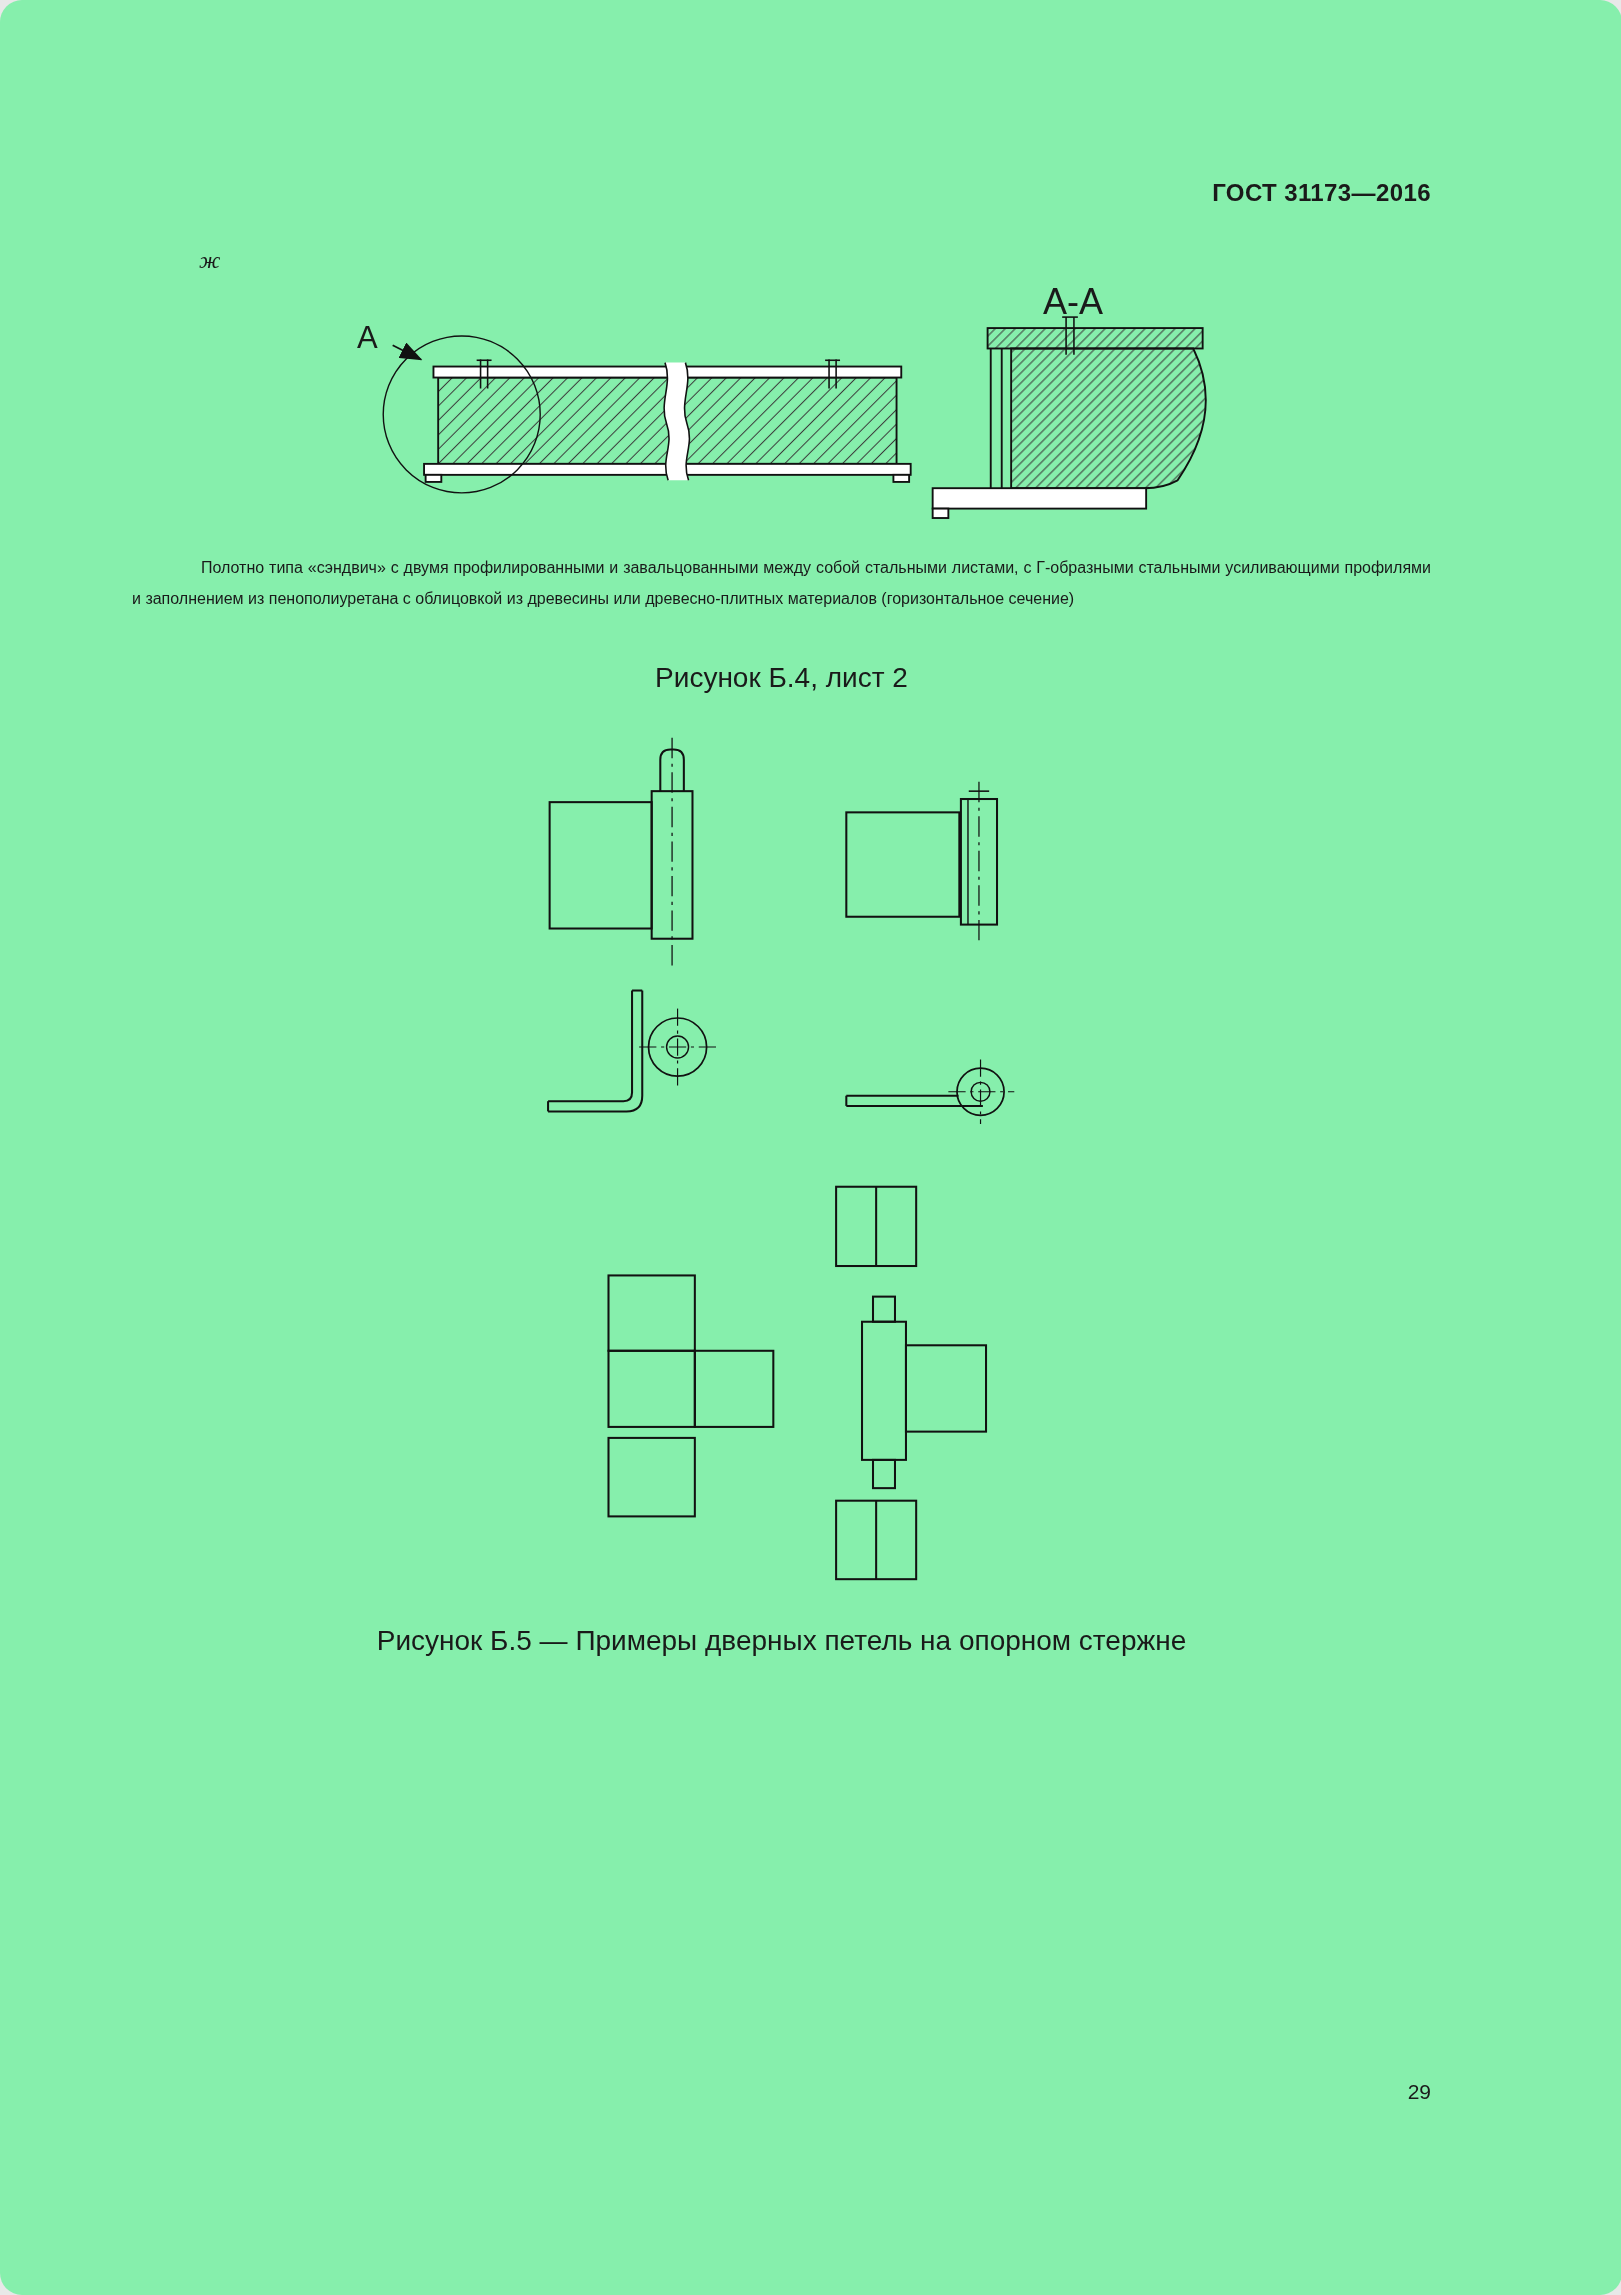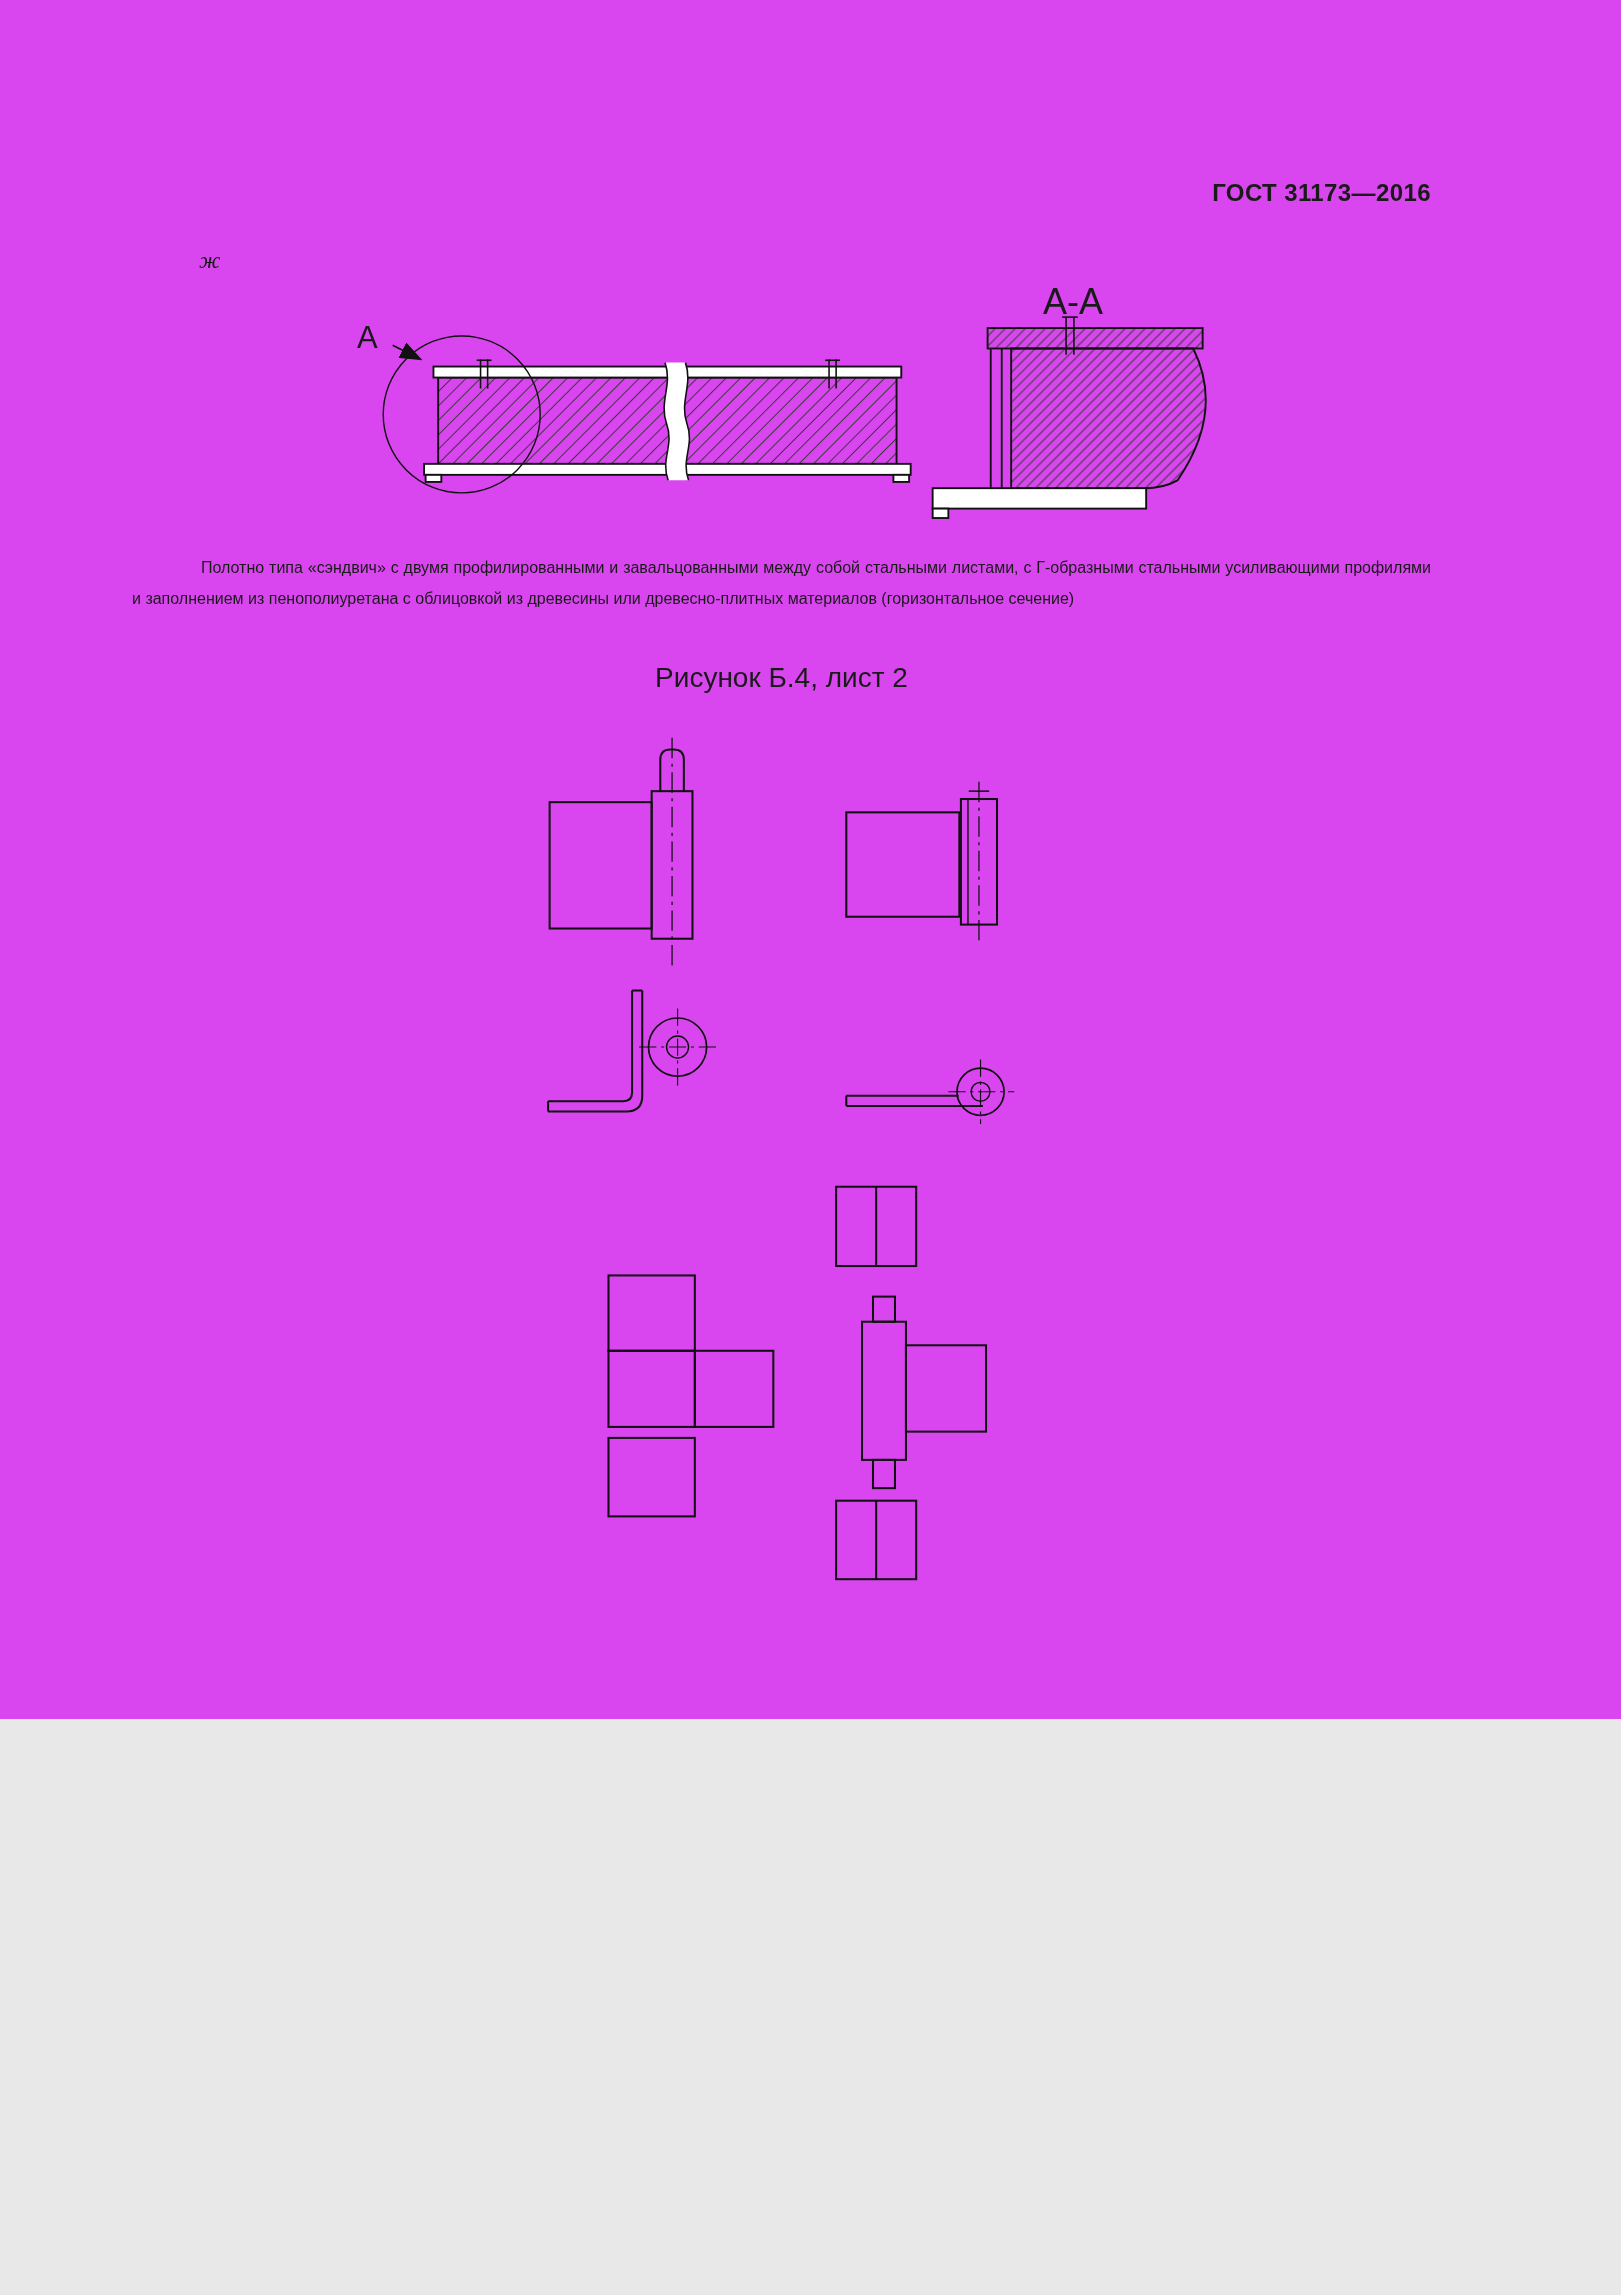--- a/index.html
+++ b/index.html
@@ -1,23 +1,24 @@
 <!DOCTYPE html>
 <html style="font-size:12.6px"><head>
 <meta charset="utf-8">
 <style>
   html,body{margin:0;padding:0;background:#e8e8e8;}
   .page{
     position:relative;
-    width:1622px;height:1719px;
+    width:1622px;height:2295px;
     margin:0 auto;
-    background:#d946ef;
+    background:#86efac;
     font-family:"Liberation Sans", sans-serif;
     color:#1a1a1a;
     overflow:hidden;
+    border-radius:22px;
   }
   .abs{position:absolute;}
   .header{
     left:132px;top:179px;width:1299px;
     text-align:right;
     font-weight:bold;
     font-size:24px;
     letter-spacing:0.4px;
   }
   .zh-marker{
@@ -192,17 +193,18 @@
   <div class="abs zh-marker">ж</div>
 
   <div class="abs label-a">А</div>
 
   <div class="abs label-aa">А-А</div>
 
   <div class="abs caption-b4">Полотно типа «сэндвич» с двумя профилированными и завальцованными между собой стальными листами, с Г-образными стальными усиливающими профилями и заполнением из пенополиуретана с облицовкой из древесины или древесно-плитных материалов (горизонтальное сечение)</div>
 
   <div class="abs figure-title figure-b4-title">Рисунок Б.4, лист 2</div>
 
+  <div class="abs figure-title figure-b5-title">Рисунок Б.5 — Примеры дверных петель на опорном стержне</div>
 
   <div class="abs page-number">29</div>
 
 </div>
 
 
 </body></html>

